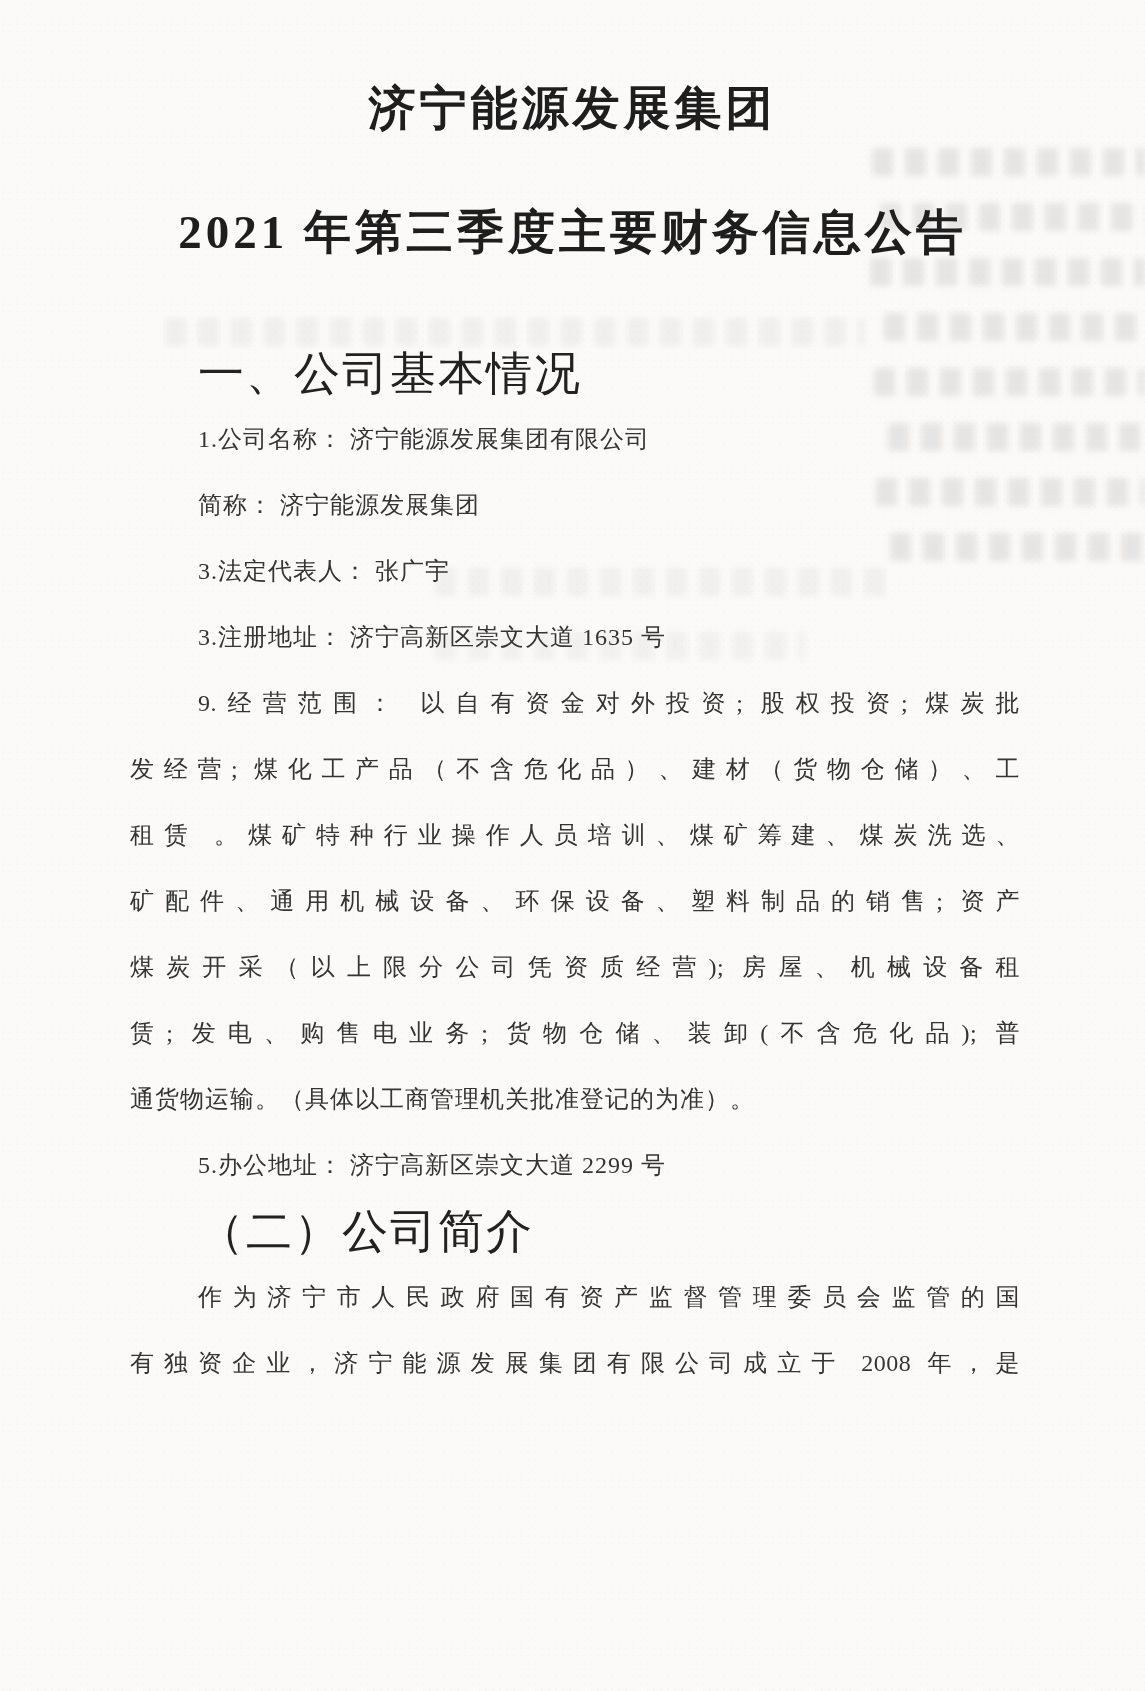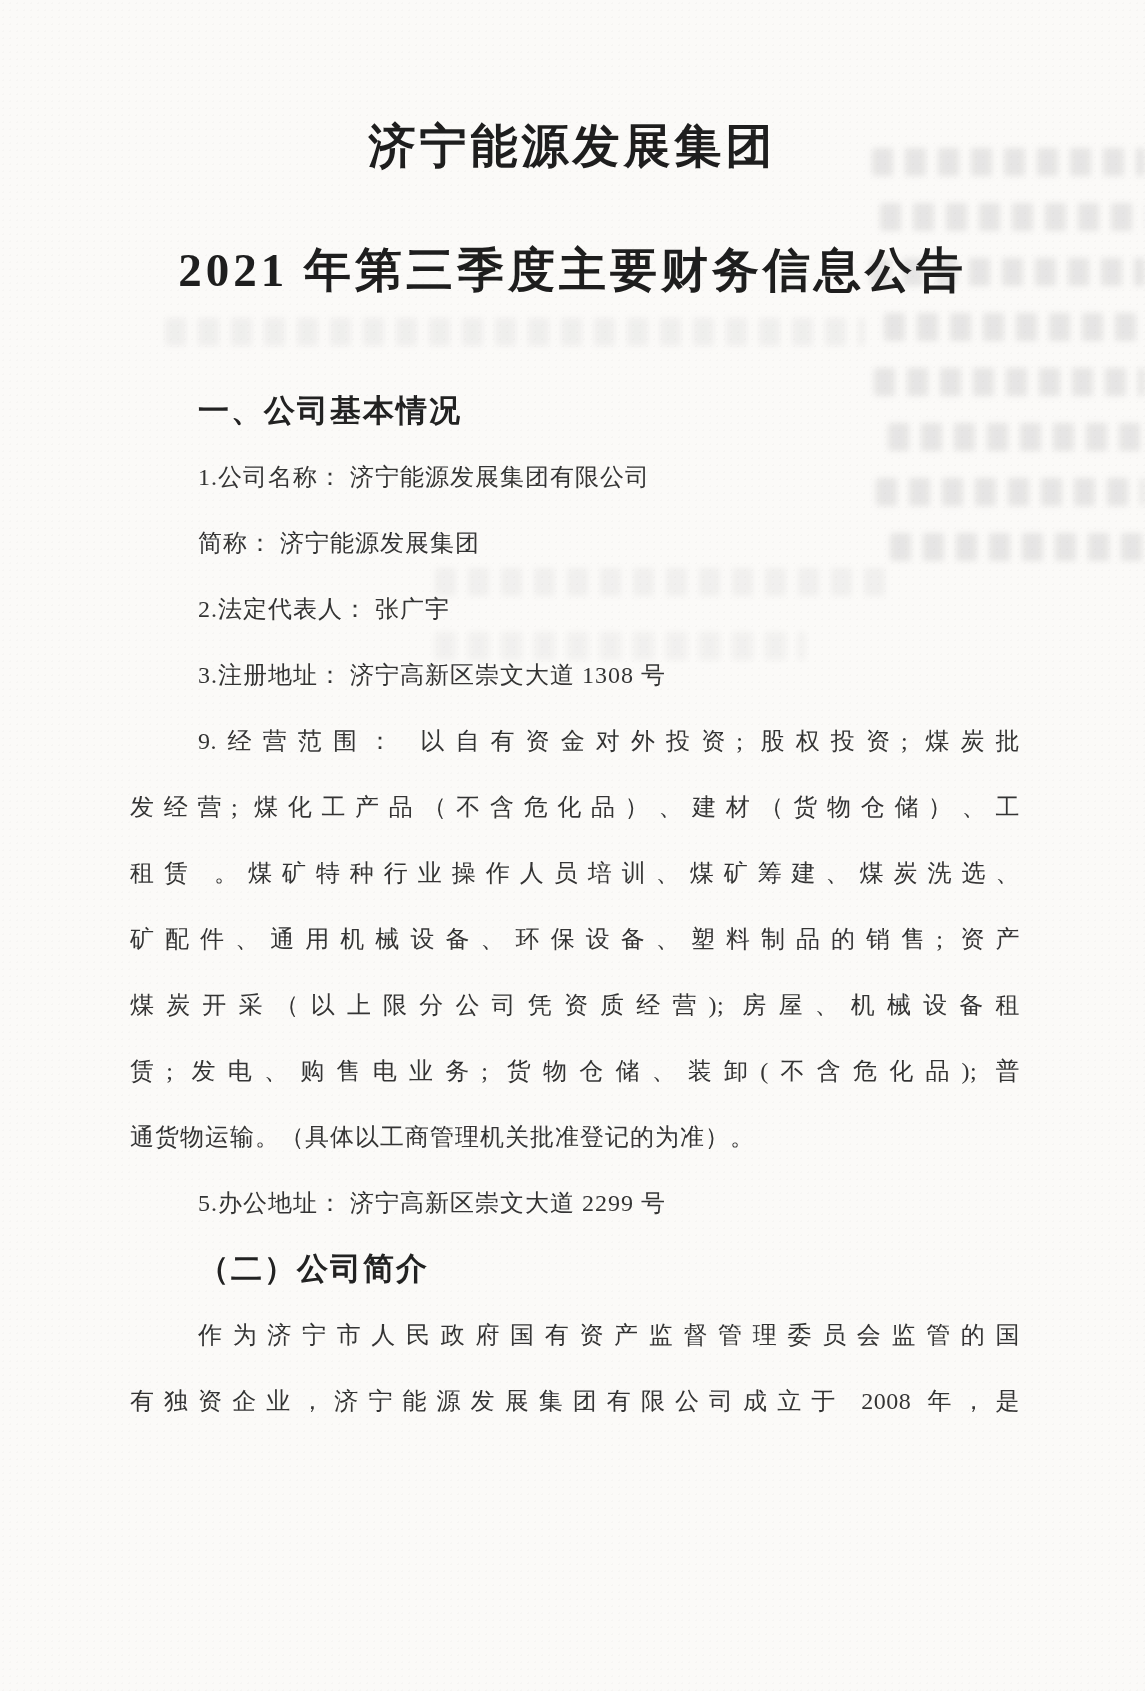--- a/index.html
+++ b/index.html
@@ -8,21 +8,21 @@
     width: 1145px;
     height: 1691px;
     margin: 0 auto;
     background-color: #fbfaf8;
     background-image: radial-gradient(rgba(60,60,60,0.025) 1px, transparent 1px);
     background-size: 7px 7px;
     overflow: hidden;
     font-family: "Liberation Serif", "DejaVu Serif", serif;
     color: #343434;
     box-sizing: border-box;
-    padding-top: 116px;
+    padding-top: 78px;
   }
   
   .ghost {
     position: absolute;
     height: 28px;
     background: repeating-linear-gradient(90deg,
       rgba(95,95,100,0.13) 0px, rgba(95,95,100,0.13) 21px,
       rgba(95,95,100,0) 21px, rgba(95,95,100,0) 33px);
     filter: blur(3px);
     border-radius: 3px;
@@ -51,22 +51,22 @@
     color: #343434;
   }
   .line.just {
     white-space: normal;
     text-align: justify;
     text-align-last: justify;
     letter-spacing: 0.5px;
   }
   .line.bold {
     font-family: "Liberation Sans", "DejaVu Sans", sans-serif;
-    font-weight: 700;
-    font-size: 31px;
+    font-weight: 400;
+    font-size: 46px;
     color: #222222;
     letter-spacing: 2px;
   }
   .line.ind { padding-left: 68px; }
 </style>
 </head>
 <body>
 
 <div class="page">
 
@@ -84,22 +84,22 @@
 
   <div class="titles">
     <div class="title-line">济宁能源发展集团</div>
     <div class="title-line title-gap">2021 年第三季度主要财务信息公告</div>
   </div>
 
   <div class="content" id="doc-body">
       <div class="line bold ind">一、公司基本情况</div>
       <div class="line ind">1.公司名称： 济宁能源发展集团有限公司</div>
       <div class="line ind">简称： 济宁能源发展集团</div>
-      <div class="line ind">2.法定代表人： 张广宇</div>
-      <div class="line ind">3.注册地址： 济宁高新区崇文大道 1308 号</div>
+      <div class="line ind">3.法定代表人： 张广宇</div>
+      <div class="line ind">3.注册地址： 济宁高新区崇文大道 1635 号</div>
       <div class="line ind just">9.经营范围： 以自有资金对外投资; 股权投资; 煤炭批</div>
       <div class="line just">发经营; 煤化工产品（不含危化品）、建材（货物仓储）、工</div>
       <div class="line just">租赁 。煤矿特种行业操作人员培训、煤矿筹建、煤炭洗选、</div>
       <div class="line just">矿配件、通用机械设备、环保设备、塑料制品的销售; 资产</div>
       <div class="line just">煤炭开采（以上限分公司凭资质经营); 房屋、机械设备租</div>
       <div class="line just">赁; 发电、购售电业务; 货物仓储、装卸(不含危化品); 普</div>
       <div class="line">通货物运输。（具体以工商管理机关批准登记的为准）。</div>
       <div class="line ind">5.办公地址： 济宁高新区崇文大道 2299 号</div>
       <div class="line bold ind">（二）公司简介</div>
       <div class="line ind just">作为济宁市人民政府国有资产监督管理委员会监管的国</div>

